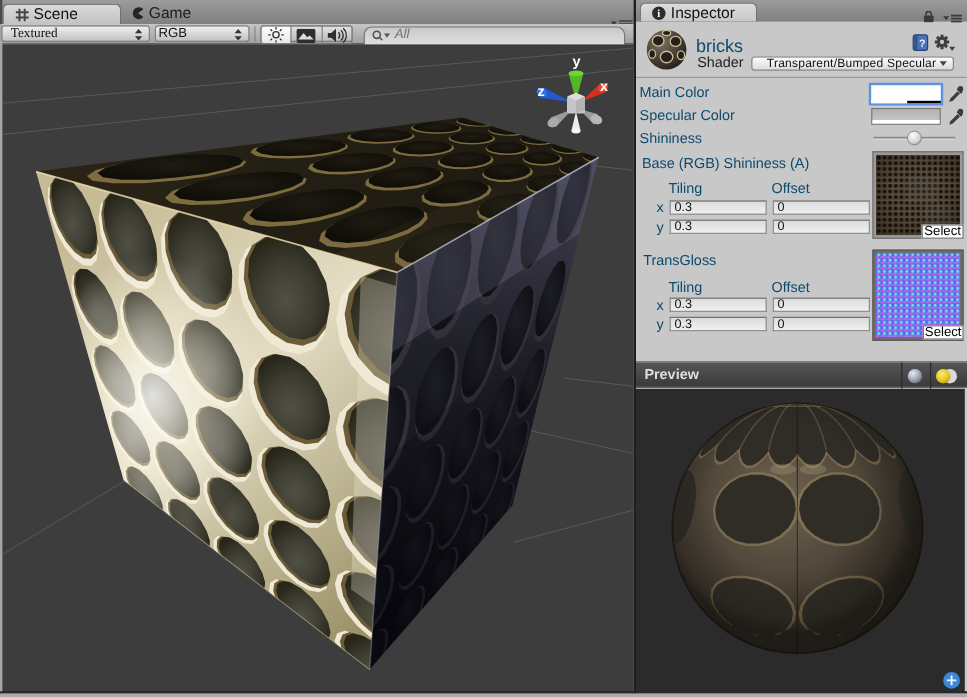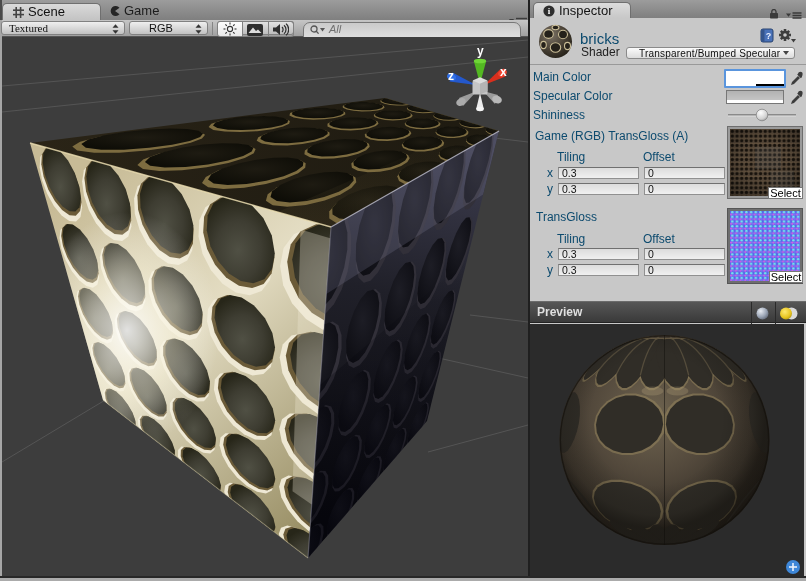--- a/index.html
+++ b/index.html
@@ -48,21 +48,21 @@
         <line x1="7" y1="6.5" x2="18" y2="6.5"></line>
       </g>
     </svg>
 </div>
 
 <div class="abs" id="toolbar"></div>
 <div class="dd" style="left:1px;top:21px;width:124px;"><span style="margin-left:7px;font-family:Liberation Serif, serif;">Textured</span><svg width="7" height="10" style="position:absolute;right:5px;top:2px" viewBox="0 0 7 10">
       <path d="M0.5,3.8 L3.5,0.2 L6.5,3.8 Z" fill="#333"></path>
       <path d="M0.5,6.2 L3.5,9.8 L6.5,6.2 Z" fill="#333"></path>
     </svg></div>
-<div class="dd" style="left:129px;top:21px;width:79px;"><span style="margin-left:19px;">RGB</span><svg width="7" height="10" style="position:absolute;right:5px;top:2px" viewBox="0 0 7 10">
+<div class="dd" style="left:129px;top:21px;width:79px;"><span style="margin-left:2px;">RGB</span><svg width="7" height="10" style="position:absolute;right:5px;top:2px" viewBox="0 0 7 10">
       <path d="M0.5,3.8 L3.5,0.2 L6.5,3.8 Z" fill="#333"></path>
       <path d="M0.5,6.2 L3.5,9.8 L6.5,6.2 Z" fill="#333"></path>
     </svg></div>
 <div class="dd" style="left:217px;top:21px;width:77px;padding:0;background:linear-gradient(#e2e2e2,#bdbdbd);"></div>
 <div class="abs" style="left:212px;top:22px;width:1px;height:13px;background:#858585;"></div>
 <div class="abs" style="left:217px;top:21px;width:26px;height:16px;background:linear-gradient(#fdfdfd,#e8e8e8);border:1px solid #818181;border-radius:3px 0 0 3px;">
   <svg width="14" height="14" style="position:absolute;left:5px;top:0px" viewBox="0 0 14 14">
       <g stroke="#333" stroke-width="1.1">
         <circle cx="7" cy="7" r="2.6" fill="none"></circle>
         <line x1="7" y1="0.5" x2="7" y2="2.5"></line>
@@ -546,21 +546,21 @@
   <defs>
       <radialGradient id="thumbg" cx="0.4" cy="0.3" r="0.75">
         <stop offset="0" stop-color="#fdfdfd"></stop>
         <stop offset="0.7" stop-color="#d2d2d2"></stop>
         <stop offset="1" stop-color="#9a9a9a"></stop>
       </radialGradient>
     </defs>
   <circle cx="35" cy="7" r="5.8" fill="url(#thumbg)" stroke="#888" stroke-width="0.8"></circle>
 </svg>
 
-<div class="lbl" style="left:535px;top:129px;">Game (RGB) TransGloss (A)</div>
+<div class="lbl" style="left:535px;top:129px;">Base (RGB) Shininess (A)</div>
 <div class="thumbf" style="left:727px;top:126px;width:76px;height:73px;">
   <svg width="70" height="67">
       <defs>
     <pattern id="ptBase" width="4.7" height="4.7" patternUnits="userSpaceOnUse">
       <rect width="4.7" height="4.7" fill="#544637"></rect>
       <rect width="4.7" height="0.9" fill="#62513d"></rect>
       <circle cx="2.35" cy="2.35" r="1.6" fill="#17120c"></circle>
     </pattern>
     <radialGradient id="baseVig" cx="0.5" cy="0.45" r="0.75">
           <stop offset="0.4" stop-color="#000" stop-opacity="0"></stop>

